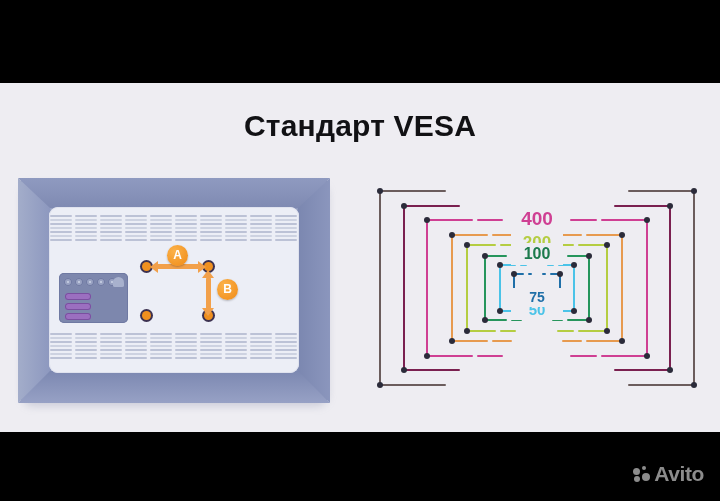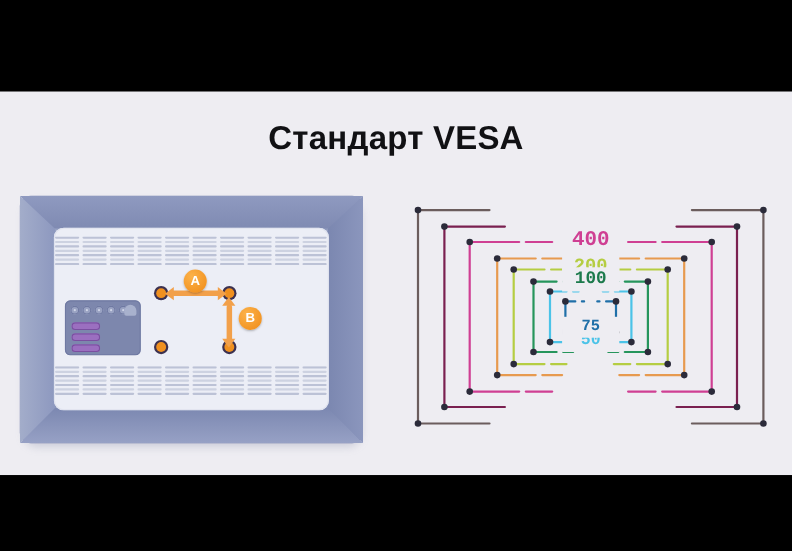--- a/index.html
+++ b/index.html
@@ -66,21 +66,21 @@
          box-shadow:0 1px 2px rgba(0,0,0,.25);}
   .arrow-h{position:absolute;height:5px;background:#f2a04a;border-radius:2px;}
   .arrow-v{position:absolute;width:5px;background:#f2a04a;border-radius:2px;}
   .ahead{position:absolute;width:0;height:0;}
 
   
   .vesa{position:absolute;left:372px;top:105px;width:330px;height:200px;}
   .side{position:absolute;}
   .dot{position:absolute;width:6px;height:6px;border-radius:50%;background:#2b2b3a;z-index:4;}
   .vlab{position:absolute;font-weight:bold;text-align:center;z-index:5;
-        background:#eeedf2;font-family:Liberation Mono, monospace;}
+        background:#eeedf2;font-family:Liberation Sans, sans-serif;}
 
   
   .avito{position:absolute;right:16px;top:462px;z-index:40;display:flex;align-items:center;gap:4px;}
   .av-dots{position:relative;width:17px;height:16px;}
   .av-dots i{position:absolute;border-radius:50%;background:#8c8c8c;display:block;}
   .av-text{color:#8c8c8c;font-size:21px;font-weight:bold;letter-spacing:-.4px;
            font-family:"Liberation Sans",sans-serif;}
 </style>
 </head>
 <body>
@@ -435,14 +435,23 @@
         <div class="dot" style="left: 185px; top: 82.74px;"></div>
         <div class="dot" style="left: 139px; top: 111.26px;"></div>
         <div class="dot" style="left: 185px; top: 111.26px;"></div>
       </div>
 
   </div>
 
   <div class="bar top"></div>
   <div class="bar bottom"></div>
 
+  <div class="avito">
+    <span class="av-dots">
+      <i style="left:0;top:2px;width:7px;height:7px"></i>
+      <i style="left:9px;top:0;width:4px;height:4px"></i>
+      <i style="left:1px;top:10px;width:6px;height:6px"></i>
+      <i style="left:9px;top:7px;width:8px;height:8px"></i>
+    </span>
+    <span class="av-text">Avito</span>
+  </div>
 
 </div>
 
 </body></html>

